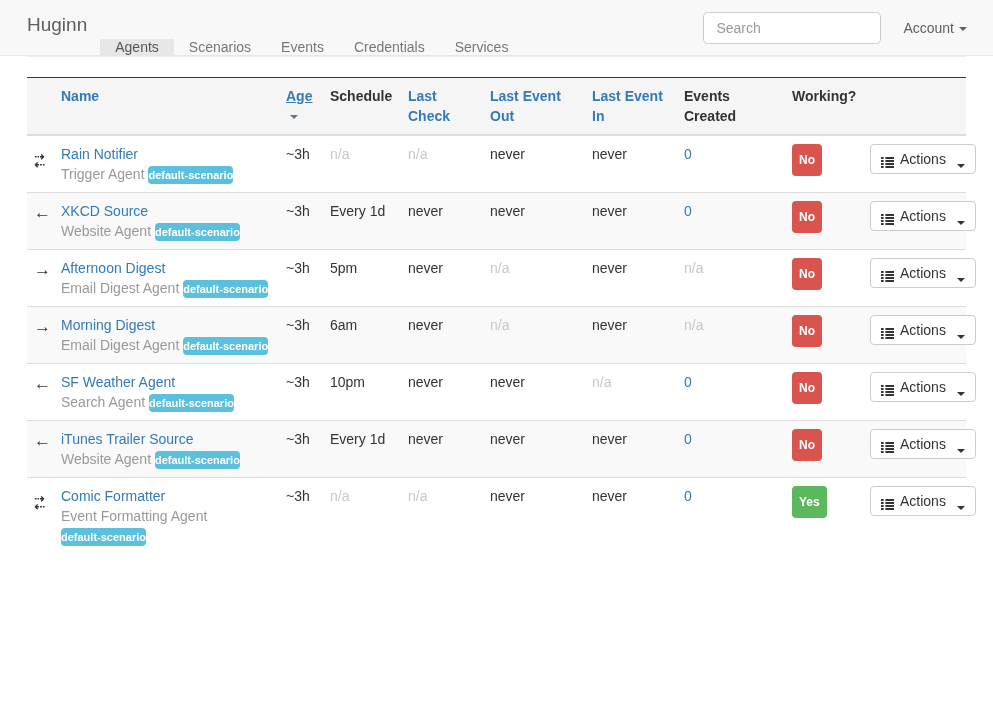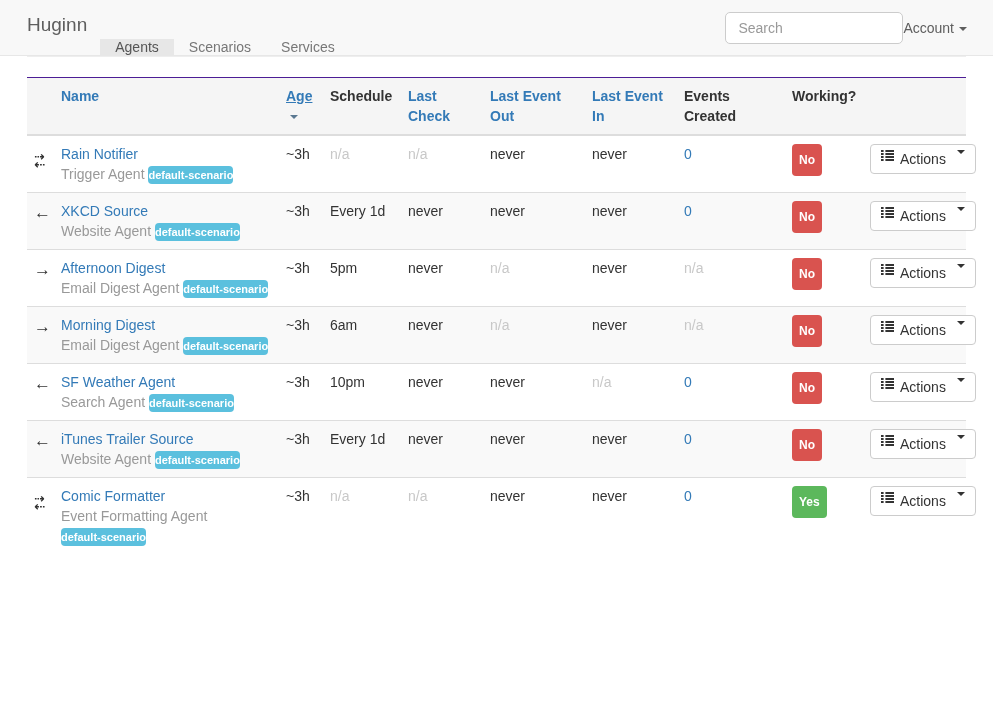--- a/index.html
+++ b/index.html
@@ -11,21 +11,21 @@
     margin:0; width:993px; height:718px; overflow:hidden; background:#fff;
     font-family:"Liberation Sans","DejaVu Sans",sans-serif; font-size:14px; color:#333;
   }
   
   .navbar{height:56px; background:var(--navbg); border-bottom:1px solid var(--navborder);
     display:flex; align-items:stretch;}
   .brand{font-size:19px; color:#5e5e5e; padding:14px 13px 14px 27px; line-height:22px; cursor:pointer;}
   .nav-menu{display:flex; align-items:flex-end;}
   .nav-item{display:flex; align-items:center; padding:0 15px; color:#777; cursor:pointer;}
   .nav-item.active{background:#e7e7e7; color:#555;}
-  .nav-right{margin-left:auto; display:flex; align-items:center; padding-right:26px;}
+  .nav-right{margin-left:auto; display:flex; align-items:center; gap:22px; padding-right:26px;}
   .search-input{width:178px; height:32px; padding:6px 12px; font-size:14px;
     font-family:inherit; border:1px solid #ccc; border-radius:5px; color:#555; outline:none;}
   .search-input::placeholder{color:#999;}
   .account{color:#5e5e5e; cursor:pointer; white-space:nowrap;}
   .caret{display:inline-block; width:0; height:0; border-left:4px solid transparent;
     border-right:4px solid transparent; border-top:4px solid currentColor;
     margin-left:5px; vertical-align:middle;}
   
   .container{padding:0 27px;}
   h2.page-title{font-size:30px; line-height:33px; font-weight:bold; color:#333; margin:49px 0 19px;}
@@ -48,33 +48,35 @@
   .badge-scenario{display:inline-block; background:var(--badge); color:#fff; font-size:11px;
     font-weight:bold; padding:3px 0; border-radius:4px; line-height:12px; margin-top:1px;
     cursor:pointer; white-space:nowrap;}
   .muted{color:var(--muted);}
   .cell-link{color:var(--link); cursor:pointer;}
   .working-badge{display:inline-block; color:#fff; font-size:12px; font-weight:bold;
     padding:9px 7px; border-radius:4px; line-height:14px;}
   .working-badge.no{background:var(--no);}
   .working-badge.yes{background:var(--yes);}
   .actions-td{text-align:right;}
-  .actions-btn{display:inline-flex; align-items:flex-start; gap:6px; background:#fff;
+  .actions-btn{display:inline-flex; align-items:flex-end; gap:6px; background:#fff;
     border:1px solid #ccc; border-radius:4px; padding:5px 10px; font-size:14px; color:#333;
     font-family:inherit; cursor:pointer; line-height:18px;}
   .list-icon{display:inline-flex;}
 </style>
 </head>
 <body>
 
 <div class="navbar">
   <div class="brand">Huginn</div>
   <div class="nav-menu">
       <div class="nav-item active">Agents</div>
       <div class="nav-item">Scenarios</div>
+      <div class="nav-item">Events</div>
+      <div class="nav-item">Credentials</div>
       <div class="nav-item">Services</div>
     </div>
   <div class="nav-right">
     <input class="search-input" type="text" placeholder="Search" style="">
     <div class="account"><span>Account</span><span class="caret"></span></div>
   </div>
 </div>
 
 <div class="container">
   <hr class="page-rule">

